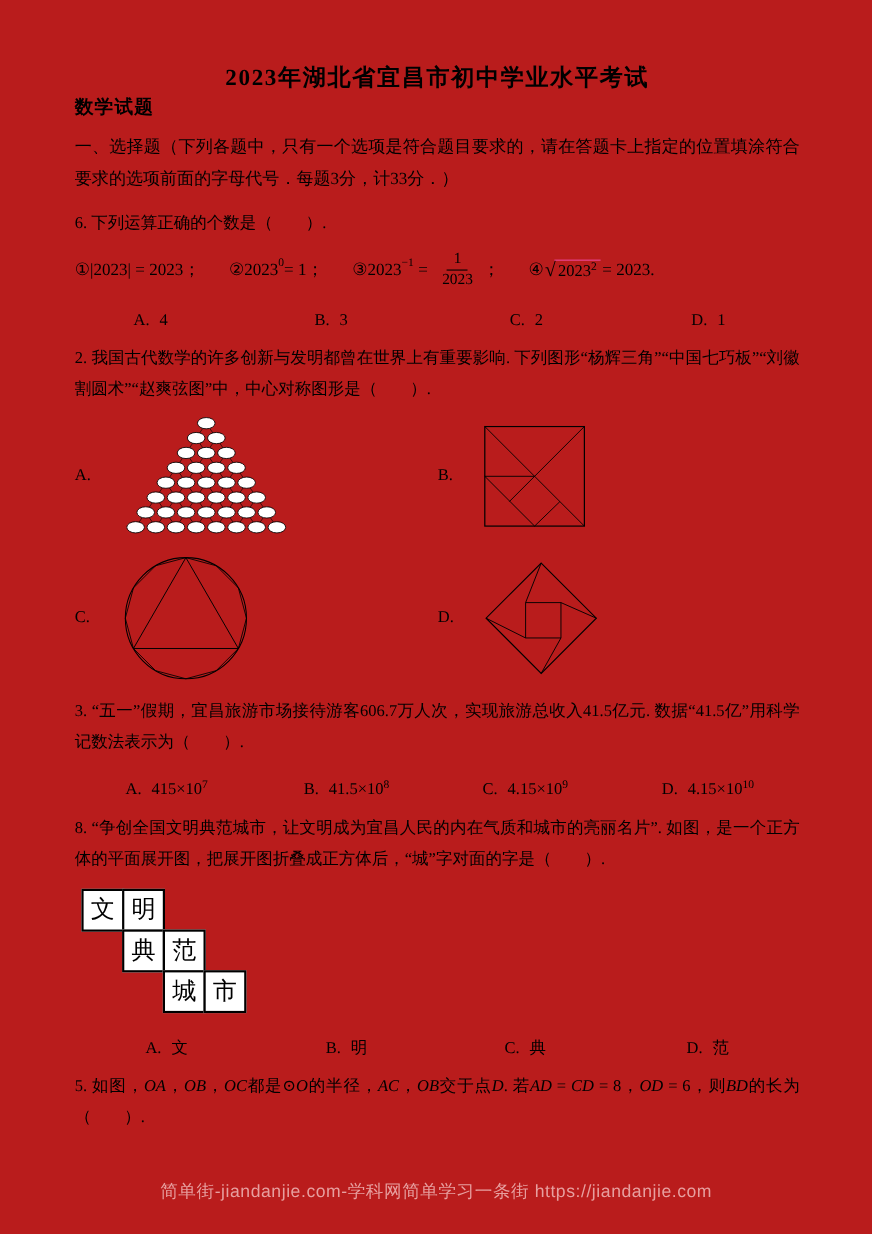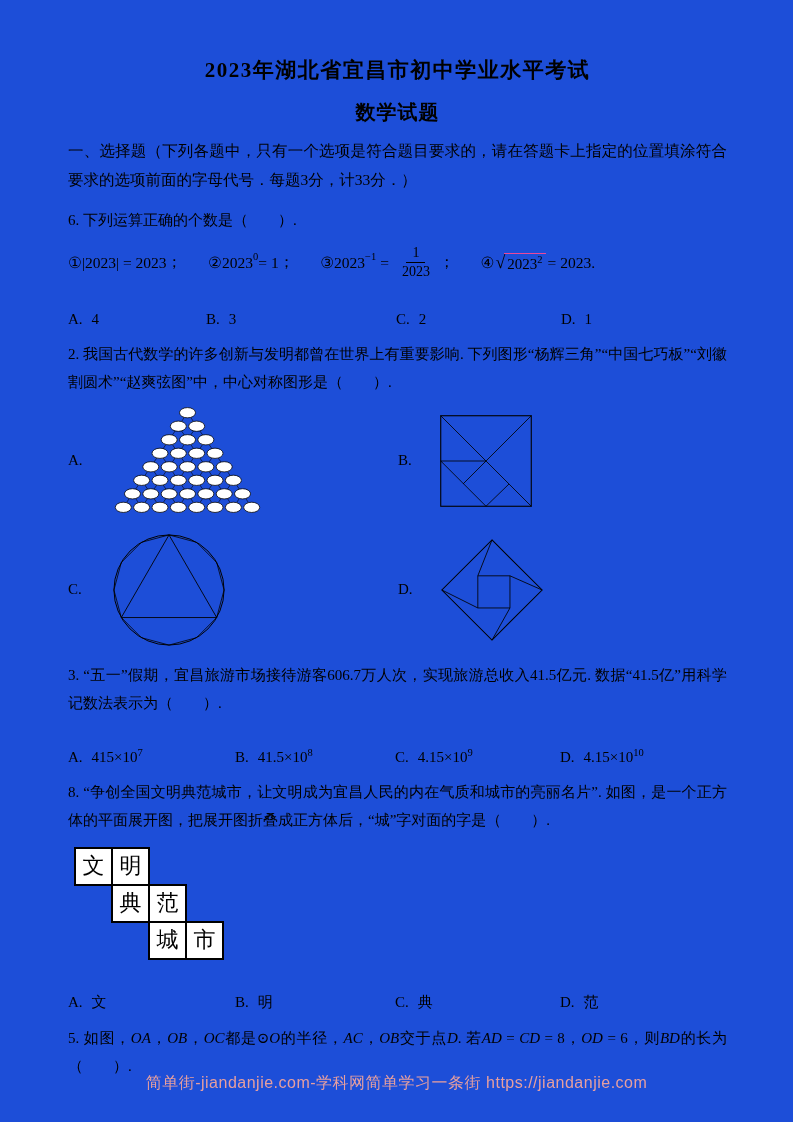--- a/index.html
+++ b/index.html
@@ -1,42 +1,42 @@
 <!DOCTYPE html>
 <html><head>
 <meta charset="utf-8">
 <title>2023年湖北省宜昌市初中学业水平考试 数学试题</title>
 <style>
   html,body{margin:0;padding:0;background:#ffffff;}
   .page{
-    width:793px;height:1122px;position:relative;background:#1d4ed8;color:#000;
+    width:793px;height:1122px;position:relative;background:#b91c1c;color:#000;
     font-family:"Liberation Serif","DejaVu Serif",serif;
     padding:56px 66px 0 68px;box-sizing:border-box;overflow:hidden;
   }
   .title{font-size:21px;font-weight:700;text-align:center;letter-spacing:1.5px;}
-  .subtitle{font-size:20px;font-weight:700;text-align:center;margin-top:15px;letter-spacing:1px;}
+  .subtitle{font-size:17px;font-weight:700;margin-top:2px;letter-spacing:1px;}
   .sec-heading{font-size:15.5px;font-weight:400;line-height:1.85;margin:11px 0 0 0;text-align:justify;}
   .stem{font-size:15px;line-height:1.85;margin:13px 0 0 0;text-align:justify;}
   .stem i{font-style:italic;}
 
   
   .math-line{display:flex;align-items:center;margin-top:9px;font-size:15.5px;}
   .expr{display:inline-flex;align-items:center;margin-right:26px;white-space:nowrap;}
   .expr > sup{font-size:10.5px;line-height:1;transform:translateY(-6px);}
   .eq{margin:0 4px;}
   .frac{display:inline-flex;flex-direction:column;align-items:center;font-size:14px;line-height:1.3;margin:0 3px;}
   .fnum{border-bottom:1px solid #000;padding:0 6px;}
   .fden{padding:0 6px;}
   .sqrt{display:inline-flex;align-items:flex-start;margin:0 2px 0 1px;}
   .sqrt-sym{font-size:18px;line-height:1.05;margin-right:-1px;}
   .radicand{border-top:1px solid #ec4899;padding:0 3px;font-size:15px;}
   .radicand sup{font-size:10.5px;}
 
   
-  .options-row{display:grid;font-size:15px;margin-top:30px;}
+  .options-row{display:grid;font-size:15px;margin-top:19px;text-align:center;}
   .opts-q1{grid-template-columns:138px 190px 165px auto;}
   .opts-std{grid-template-columns:167px 160px 165px auto;}
   .opt-label{margin-right:9px;}
   .option{white-space:nowrap;}
   .option sup{font-size:10.5px;}
 
   
   .fig-grid{display:grid;grid-template-columns:330px auto;row-gap:14px;margin-top:8px;align-items:center;}
   .fig-cell{display:flex;align-items:center;}
   .fig-label{font-size:15px;margin-right:16px;width:26px;flex:none;}

